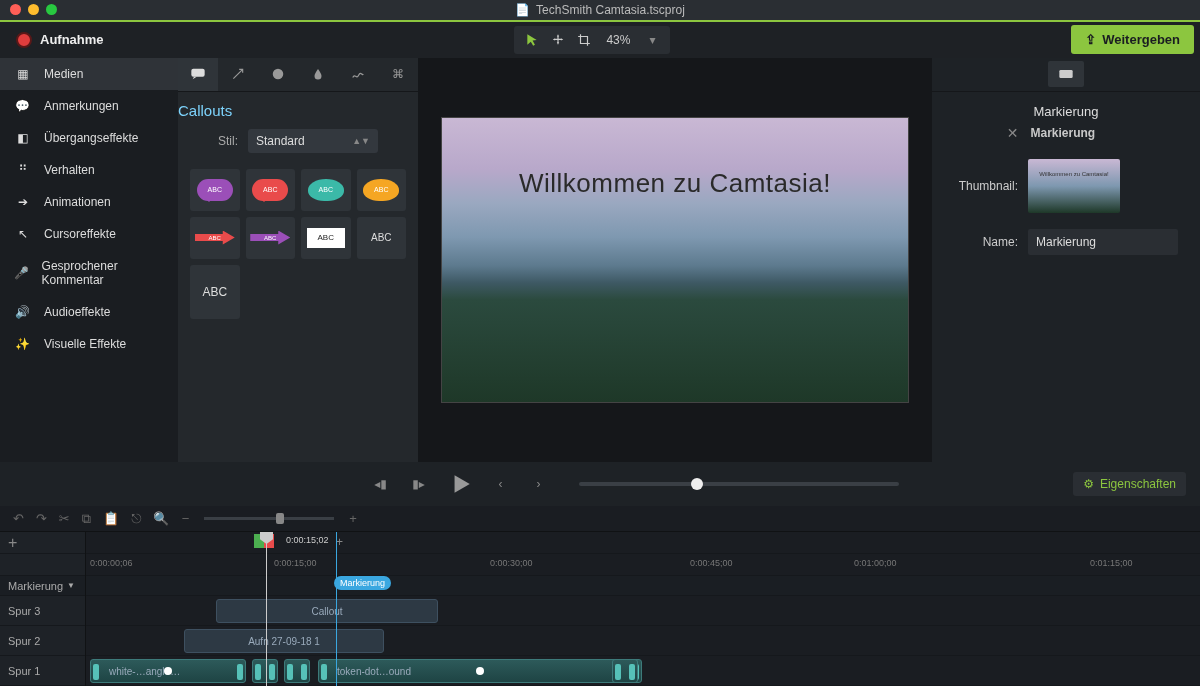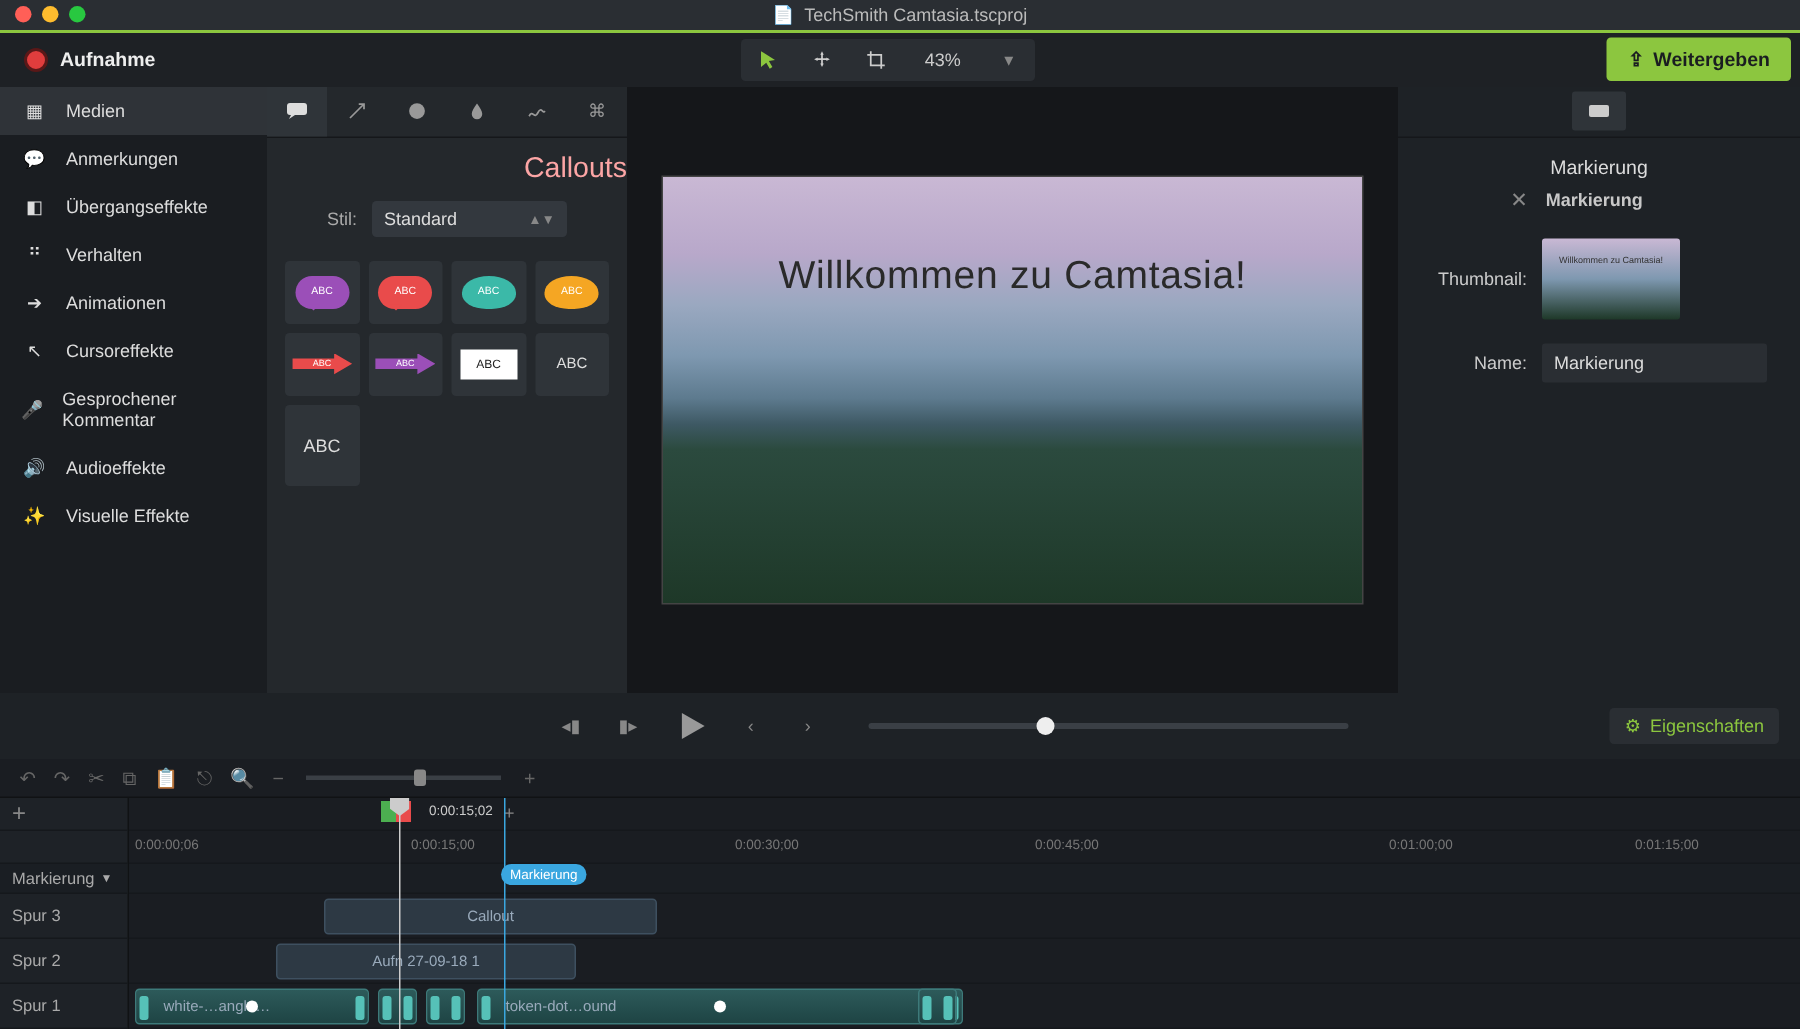--- a/index.html
+++ b/index.html
@@ -10,41 +10,41 @@
 .traffic { display: flex; gap: 7px; padding-left: 10px; }
 .dot { width: 11px; height: 11px; border-radius: 50%; }
 .dot.r { background: #ff5f57; } .dot.y { background: #febc2e; } .dot.g { background: #28c840; }
 .title-center { position: absolute; left: 50%; transform: translateX(-50%); display: flex; align-items: center; gap: 6px; color: #bbb; font-size: 12px; }
 
 
 .toptool { height: 36px; background: #1e2125; display: flex; align-items: center; justify-content: space-between; padding: 0 6px; }
 .record { display: flex; gap: 8px; padding: 4px 10px; }
 .rec-dot { width: 16px; height: 16px; border-radius: 50%; background: #e03d3d; border: 2px solid #5a1818; }
 .record span { font-weight: 600; color: #eee; font-size: 13px; }
-.canvas-tools { display: flex; align-items: center; gap: 12px; background: #2a2e33; border-radius: 3px; padding: 3px 6px; }
+.canvas-tools { display: flex; align-items: center; gap: 2px; background: #2a2e33; border-radius: 3px; padding: 3px 6px; }
 .ctbtn { width: 24px; height: 22px; display: flex; align-items: center; justify-content: center; color: #8cc63f; cursor: pointer; }
 .zoom { color: #ccc; padding: 0 8px; font-size: 12px; }
 .share-btn { background: #8cc63f; color: #1a1d21; font-weight: 600; padding: 7px 14px; border-radius: 3px; display: flex; align-items: center; gap: 6px; cursor: pointer; font-size: 13px; }
 
 
 .mainrow { display: flex; height: 408px; }
 
 
 .sidebar { width: 178px; background: #1a1d21; display: flex; flex-direction: column; }
 .side-item { display: flex; align-items: center; gap: 12px; padding: 9px 14px; color: #ddd; cursor: pointer; font-size: 12px; }
 .side-item.active { background: #2f3338; }
 .side-item .ico { width: 18px; display: flex; justify-content: center; }
 .side-more { text-align: center; padding: 8px; color: #aaa; cursor: pointer; margin-top: auto; background: #222629; }
 
 
 .panel { width: 240px; background: #24282c; display: flex; flex-direction: column; }
 .panel-tabs { display: flex; height: 34px; border-bottom: 1px solid #15171a; }
 .ptab { flex: 1; display: flex; align-items: center; justify-content: center; color: #999; cursor: pointer; }
 .ptab.active { background: #2f3439; color: #fff; }
-.panel-title { text-align: right; padding: 10px 0 6px; color: #fca5a5; font-size: 19px; }
+.panel-title { text-align: left; padding: 10px 0 6px; color: #7dd3fc; font-size: 15px; }
 .panel-style { display: flex; align-items: center; justify-content: center; gap: 10px; padding: 4px 14px 10px; }
 .panel-style label { color: #aaa; font-size: 12px; }
 .style-select { background: #33383e; color: #ddd; border: none; padding: 5px 8px; border-radius: 3px; width: 130px; font-size: 12px; display: flex; justify-content: space-between; align-items: center; }
 .callout-grid { display: grid; grid-template-columns: repeat(4, 1fr); gap: 6px; padding: 6px 12px; }
 .callout { height: 42px; background: #2f3439; border-radius: 3px; display: flex; align-items: center; justify-content: center; cursor: pointer; }
 .bubble { width: 36px; height: 22px; border-radius: 11px; display: flex; align-items: center; justify-content: center; font-size: 7px; color: #fff; position: relative; }
 .bubble::after { content:''; position: absolute; bottom: -5px; left: 8px; border: 4px solid transparent; }
 .bub-purple { background: #9b4fb8; } .bub-purple::after { border-top-color: #9b4fb8; }
 .bub-red { background: #e94b4b; } .bub-red::after { border-top-color: #e94b4b; }
 .cloud { width: 36px; height: 22px; border-radius: 50% 50% 45% 45%; display: flex; align-items: center; justify-content: center; font-size: 7px; color: #fff; }
@@ -368,21 +368,21 @@
           </div>
         <div class="tl-time-label" style="left:200px">0:00:15;02</div>
         <span style="position:absolute;left:250px;top:3px;color:#888;cursor:pointer">+</span>
       </div>
 
       <div class="tl-ruler">
         <span class="tl-tick" style="left:4px">0:00:00;06</span>
         <span class="tl-tick" style="left:188px">0:00:15;00</span>
         <span class="tl-tick" style="left:404px">0:00:30;00</span>
         <span class="tl-tick" style="left:604px">0:00:45;00</span>
-        <span class="tl-tick" style="left:840px">0:01:00;00</span>
+        <span class="tl-tick" style="left:768px">0:01:00;00</span>
         <span class="tl-tick" style="left:1004px">0:01:15;00</span>
       </div>
 
       <div class="tl-row marker-row" style="position:relative">
         <div class="marker-tag" style="left:248px">Markierung</div>
       </div>
 
       <div class="tl-row" style="position:relative">
         <div class="clip" style="left:130px;width:222px">
             <span style="margin:auto">Callout</span>

